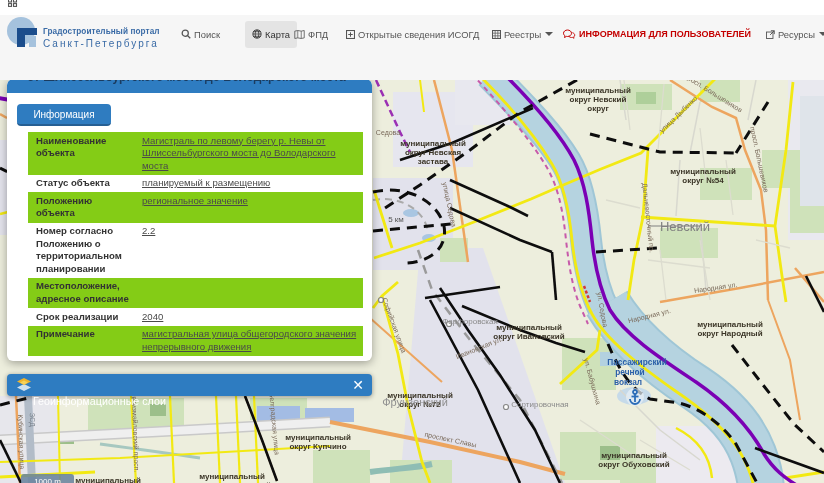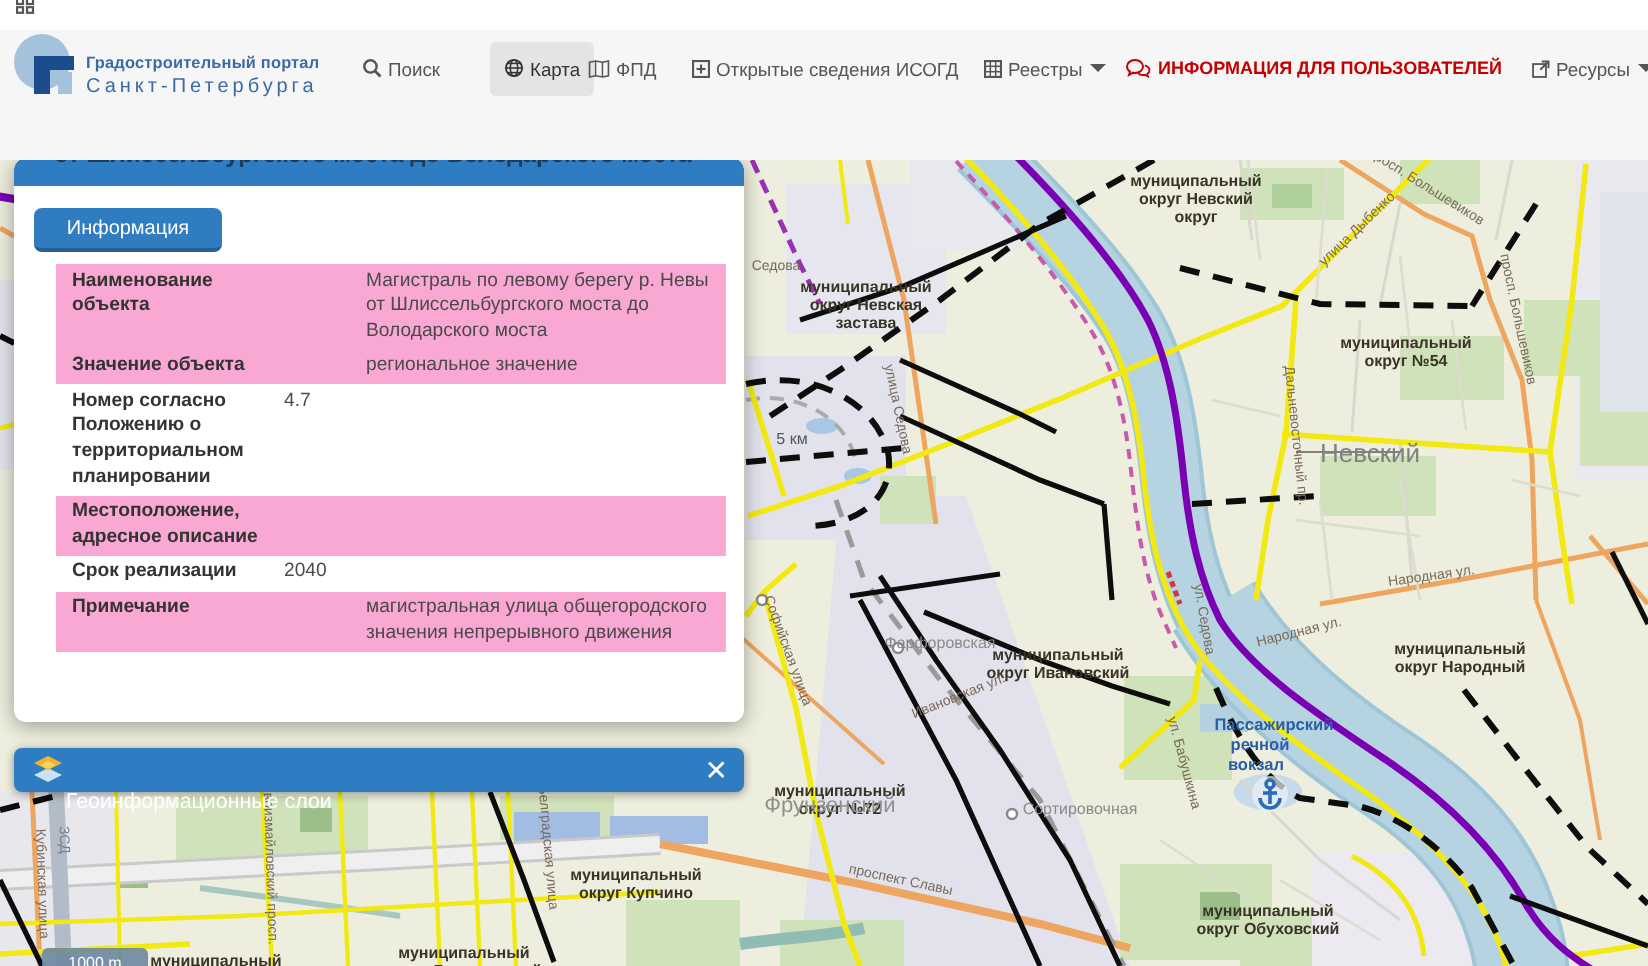--- a/index.html
+++ b/index.html
@@ -27,23 +27,23 @@
   #popup{position:absolute;left:7px;top:79px;width:365px;height:282px;background:#fff;
     border-radius:6px;box-shadow:0 2px 10px rgba(0,0,0,0.35);z-index:20;overflow:hidden;}
   #popup-title{position:absolute;left:0;top:0;width:100%;height:14px;background:#2e7cc1;
     border-radius:6px 6px 0 0;overflow:hidden;}
   #popup-title span{position:absolute;left:20px;top:-9px;font-size:12px;font-weight:bold;color:#1b3c60;}
   #btn-info{position:absolute;left:10px;top:25px;width:94px;height:22px;background:#2f7cc0;
     border-radius:4px;color:#fff;font-size:10px;text-align:center;line-height:21px;
     border-bottom:2px solid #265f93;box-sizing:border-box;}
   #tbl{position:absolute;left:21px;top:53px;width:335px;font-size:9.6px;line-height:12.6px;color:#4a4a4a;}
   .trow{display:flex;}
-  .trow.g{background:#f9a8d4;gap:41px;}
+  .trow.g{background:#84cc16;}
   .tl{width:97px;padding:2.5px 5px 2.5px 8px;font-weight:bold;color:#333;flex:none;}
-  .tv{flex:1;padding:2.5px 6px 2.5px 4px;}
+  .tv{flex:1;padding:2.5px 6px 2.5px 4px;text-decoration:underline;}
   
   #geobar{position:absolute;left:7px;top:374px;width:365px;height:22px;background:#2e7cc1;
     border-radius:4px;box-shadow:0 1px 5px rgba(0,0,0,0.4);z-index:20;color:#fff;}
   #geobar .txt{position:absolute;left:26px;top:4.5px;font-size:10.7px;margin-top:16px;}
   #geobar .x{position:absolute;right:8px;top:3px;font-size:14px;color:#fff;}
   
   #scalebox{position:absolute;left:21px;top:474px;width:53px;height:16px;
     background:rgba(106,132,158,0.88);border-radius:3px;color:#fff;font-size:8px;
     text-align:center;line-height:15px;z-index:25;}
   #mapwrap{position:absolute;left:0;top:80px;width:824px;height:403px;padding-left:12px;}
@@ -314,27 +314,31 @@
   <div id="popup">
     <div id="popup-title">
         <span>от Шлиссельбургского моста до Володарского моста</span>
       </div>
     <div id="btn-info">Информация</div>
     <div id="tbl">
       <div class="trow g">
           <div class="tl">Наименование объекта</div>
           <div class="tv">Магистраль по левому берегу р. Невы от Шлиссельбургского моста до Володарского моста</div>
         </div>
+      <div class="trow">
+          <div class="tl">Статус объекта</div>
+          <div class="tv">планируемый к размещению</div>
+        </div>
       <div class="trow g">
-          <div class="tl">Значение объекта</div>
+          <div class="tl">Положению объекта</div>
           <div class="tv">региональное значение</div>
         </div>
       <div class="trow">
           <div class="tl">Номер согласно Положению о территориальном планировании</div>
-          <div class="tv">4.7</div>
+          <div class="tv">2.2</div>
         </div>
       <div class="trow g">
           <div class="tl">Местоположение, адресное описание</div>
         </div>
       <div class="trow">
           <div class="tl">Срок реализации</div>
           <div class="tv">2040</div>
         </div>
       <div class="trow g">
           <div class="tl">Примечание</div>

